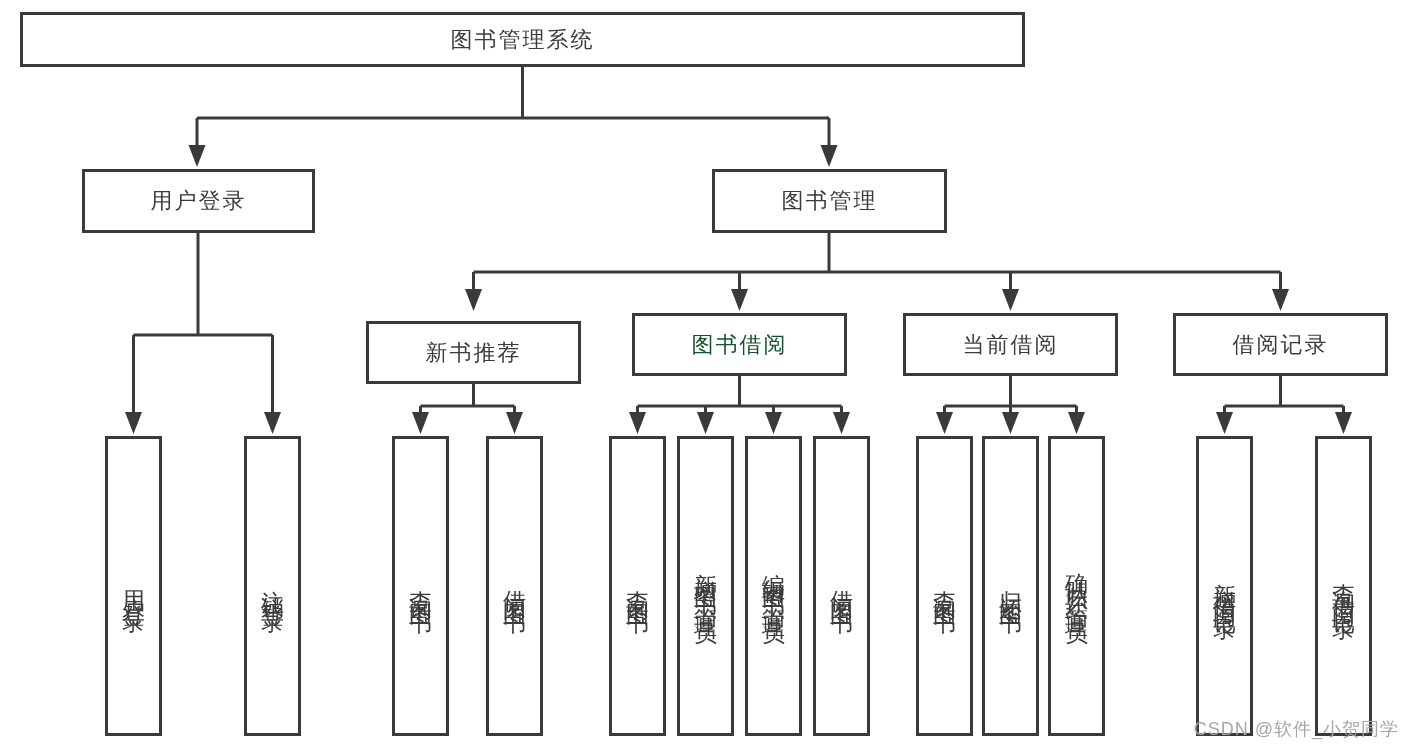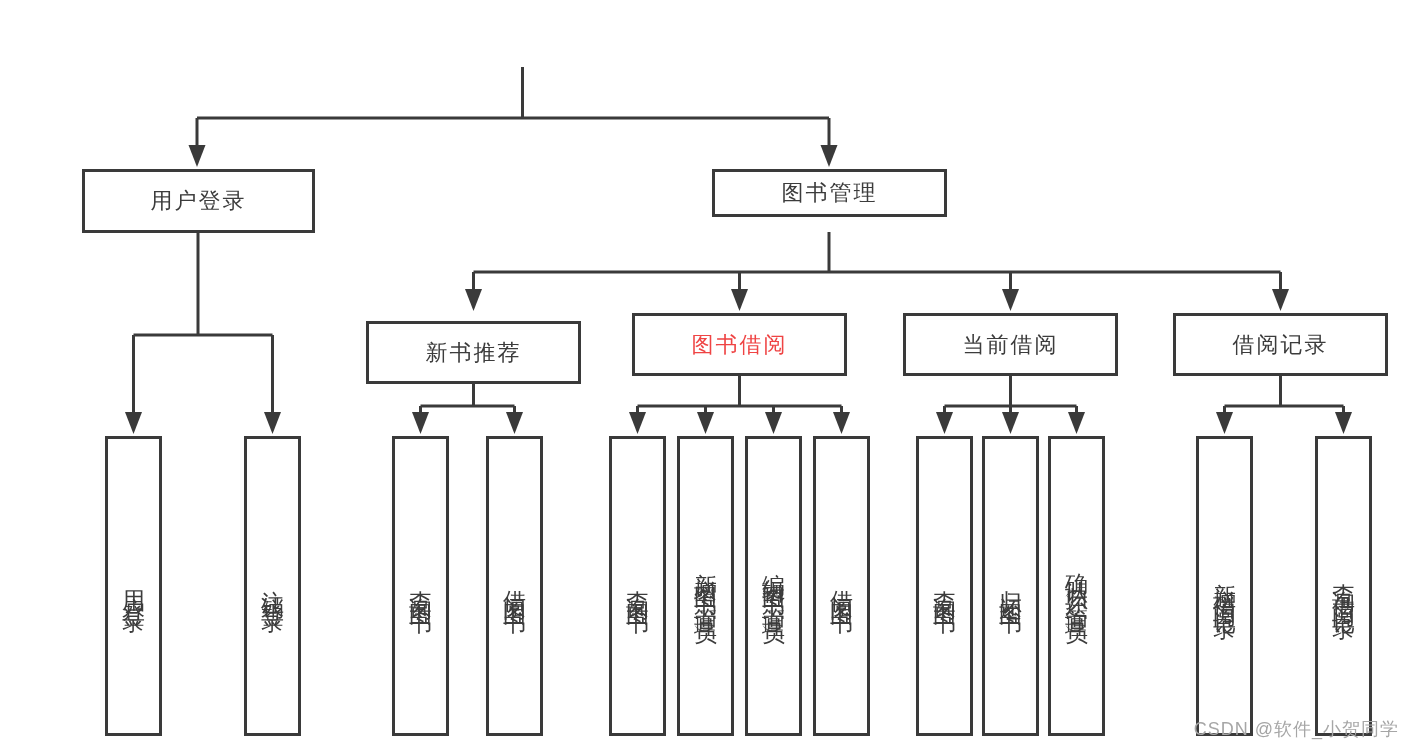--- a/index.html
+++ b/index.html
@@ -94,26 +94,27 @@
       <polygon points="705.5,434 697,412 714,412" fill="#3a3a3a"></polygon>
       <polygon points="773.5,434 765,412 782,412" fill="#3a3a3a"></polygon>
       <polygon points="841.5,434 833,412 850,412" fill="#3a3a3a"></polygon>
       <polygon points="944.5,434 936,412 953,412" fill="#3a3a3a"></polygon>
       <polygon points="1010.5,434 1002,412 1019,412" fill="#3a3a3a"></polygon>
       <polygon points="1076.5,434 1068,412 1085,412" fill="#3a3a3a"></polygon>
       <polygon points="1224.5,434 1216,412 1233,412" fill="#3a3a3a"></polygon>
       <polygon points="1343.5,434 1335,412 1352,412" fill="#3a3a3a"></polygon>
     </svg>
 
+  <div class="node" style="left: 20px; top: 12px; width: 1005px; height: 55px; border-color: rgb(58, 58, 58); color: rgb(60, 60, 60); background: rgb(255, 255, 255);">图书管理系统</div>
 
   <div class="node" style="left: 82px; top: 169px; width: 233px; height: 64px; border-color: rgb(58, 58, 58); color: rgb(60, 60, 60); background: rgb(255, 255, 255);">用户登录</div>
-  <div class="node" style="left: 712px; top: 169px; width: 235px; height: 48px; border-color: rgb(58, 58, 58); color: rgb(60, 60, 60); background: rgb(255, 255, 255);">图书管理</div>
+  <div class="node" style="left: 712px; top: 169px; width: 235px; height: 64px; border-color: rgb(58, 58, 58); color: rgb(60, 60, 60); background: rgb(255, 255, 255);">图书管理</div>
 
   <div class="node" style="left: 366px; top: 313px; width: 215px; height: 63px; border-color: rgb(58, 58, 58); color: rgb(60, 60, 60); background: rgb(255, 255, 255); margin-top: 8px;">新书推荐</div>
-  <div class="node" style="left: 632px; top: 313px; width: 215px; height: 63px; border-color: rgb(58, 58, 58); color: #ef4444; background: rgb(255, 255, 255);">图书借阅</div>
+  <div class="node" style="left: 632px; top: 313px; width: 215px; height: 63px; border-color: rgb(58, 58, 58); color: #14532d; background: rgb(255, 255, 255);">图书借阅</div>
   <div class="node" style="left: 903px; top: 313px; width: 215px; height: 63px; border-color: rgb(58, 58, 58); color: rgb(60, 60, 60); background: rgb(255, 255, 255);">当前借阅</div>
   <div class="node" style="left: 1173px; top: 313px; width: 215px; height: 63px; border-color: rgb(58, 58, 58); color: rgb(60, 60, 60); background: rgb(255, 255, 255);">借阅记录</div>
 
   <div class="node leaf" style="left: 105px; top: 436px; width: 57px; height: 300px; border-color: rgb(58, 58, 58); color: rgb(60, 60, 60); background: rgb(255, 255, 255);">用户登录</div>
   <div class="node leaf" style="left: 244px; top: 436px; width: 57px; height: 300px; border-color: rgb(58, 58, 58); color: rgb(60, 60, 60); background: rgb(255, 255, 255);">注销登录</div>
 
   <div class="node leaf" style="left: 392px; top: 436px; width: 57px; height: 300px; border-color: rgb(58, 58, 58); color: rgb(60, 60, 60); background: rgb(255, 255, 255);">查询图书</div>
   <div class="node leaf" style="left: 486px; top: 436px; width: 57px; height: 300px; border-color: rgb(58, 58, 58); color: rgb(60, 60, 60); background: rgb(255, 255, 255);">借阅图书</div>
 
   <div class="node leaf" style="left: 609px; top: 436px; width: 57px; height: 300px; border-color: rgb(58, 58, 58); color: rgb(60, 60, 60); background: rgb(255, 255, 255);">查询图书</div>

